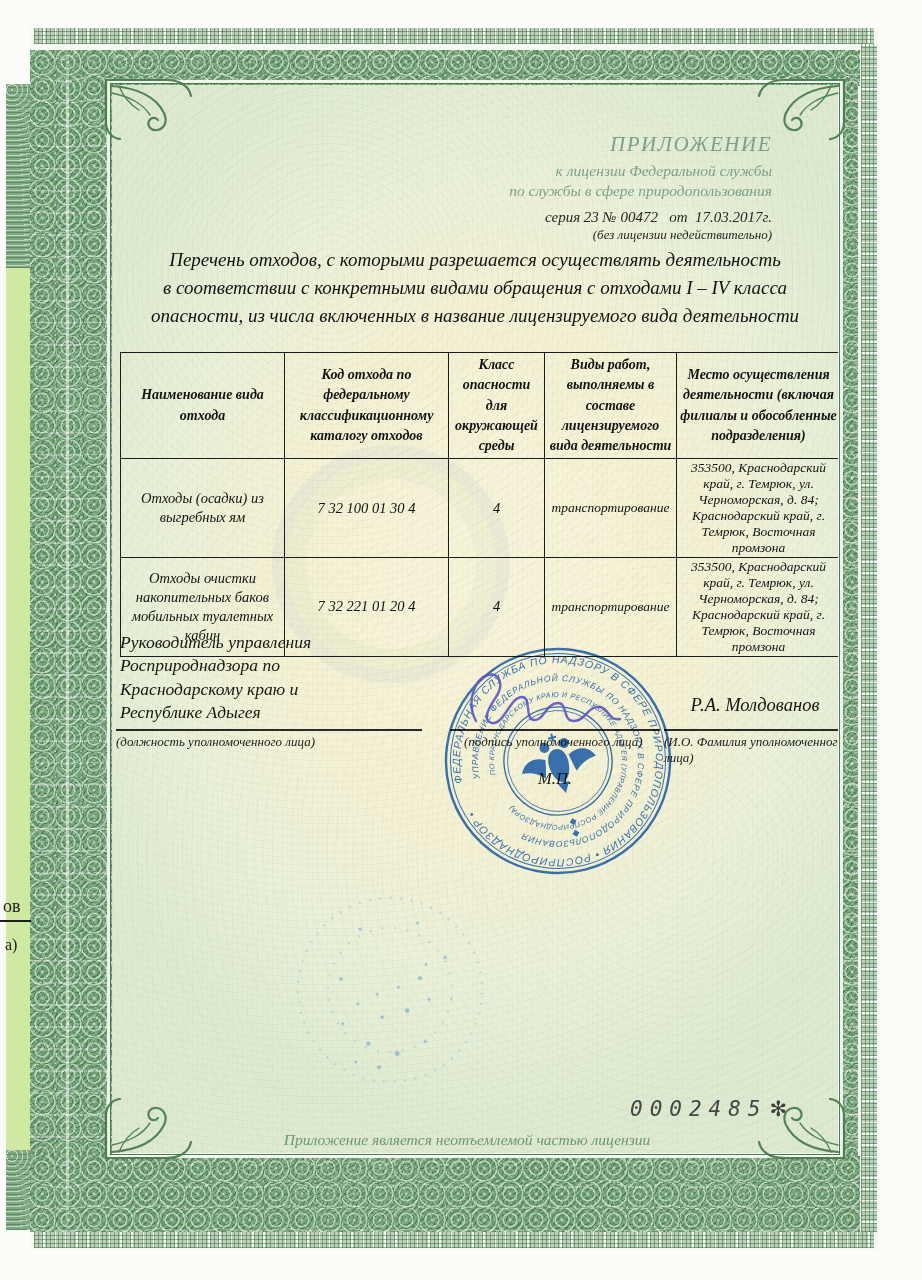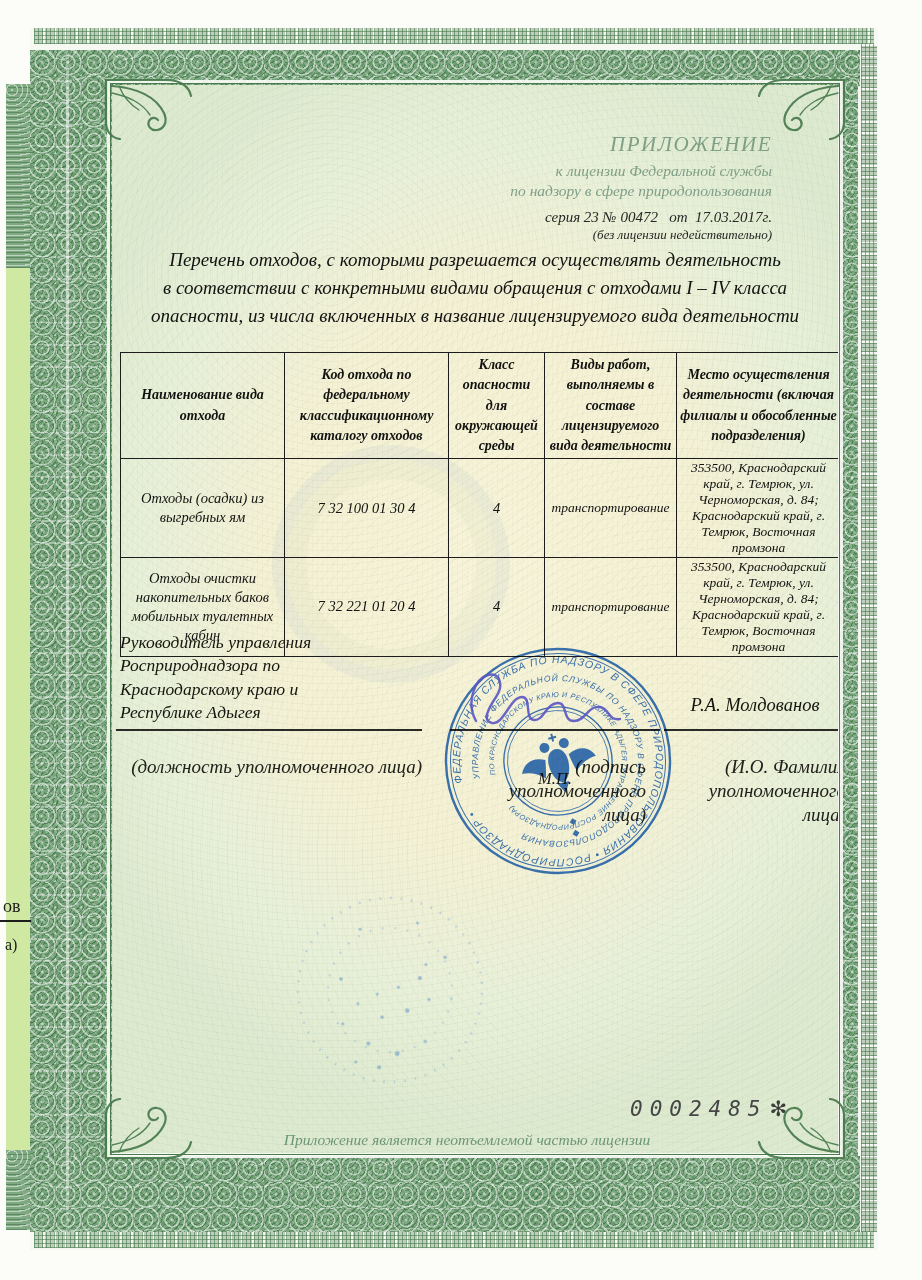--- a/index.html
+++ b/index.html
@@ -107,21 +107,21 @@
   table.waste td{font-size:14.5px;line-height:1.3;height:86px;}
   table.waste td.addr{font-size:13.5px;line-height:1.18;padding:1px 2px;}
   table.waste td.work{font-size:13.5px;padding:1px 0;margin-left:42px;}
 
   
   .sig-position{position:absolute;left:8px;top:546px;font-size:17.5px;line-height:1.33;color:#15150f;}
   .rule{position:absolute;height:1.6px;background:#2a2a26;}
   .rule.left{left:4px;top:644px;width:306px;}
   .rule.mid{left:338px;top:644px;width:210px;}
   .rule.right{left:552px;top:644px;width:182px;}
-  .sig-cap{position:absolute;font-size:19px;text-align:right;color:#20201c;line-height:1.25;margin-top:21px;}
+  .sig-cap{position:absolute;font-size:13px;text-align:left;color:#20201c;line-height:1.25;}
   .sig-cap.left{left:4px;top:649px;width:306px;}
   .sig-cap.mid{left:352px;top:649px;width:182px;}
   .sig-cap.right{left:552px;top:649px;width:182px;}
   .sig-mp{position:absolute;left:352px;top:684px;width:182px;text-align:center;font-size:16.5px;color:#1a1a16;}
   .sig-name{position:absolute;left:548px;top:610px;width:190px;text-align:center;font-size:18.5px;color:#15150f;}
   .sig-ink{position:absolute;left:346px;top:578px;width:180px;height:80px;z-index:8;}
 
   
   .stamp{position:absolute;left:330px;top:560px;width:232px;height:232px;z-index:7;
     transform:rotate(-14deg);opacity:.93;mix-blend-mode:multiply;}
@@ -199,21 +199,21 @@
       </g>
         </svg>
     </div>
 
     <div id="content">
       <div class="watermark-ring"></div>
 
       <div class="doc-header">
         <div class="h-title">ПРИЛОЖЕНИЕ</div>
         <div class="h-sub">к лицензии Федеральной службы</div>
-        <div class="h-sub">по надзору в сфере природопользования</div>
+        <div class="h-sub">по службы в сфере природопользования</div>
         <div class="h-series">серия 23 № 00472   от  17.03.2017г.</div>
         <div class="h-note">(без лицензии недействительно)</div>
       </div>
 
       <div class="doc-title">
         <div>Перечень отходов, с которыми разрешается осуществлять деятельность</div>
         <div>в соответствии с конкретными видами обращения с отходами I – IV класса</div>
         <div>опасности, из числа включенных в название лицензируемого вида деятельности</div>
       </div>
 

